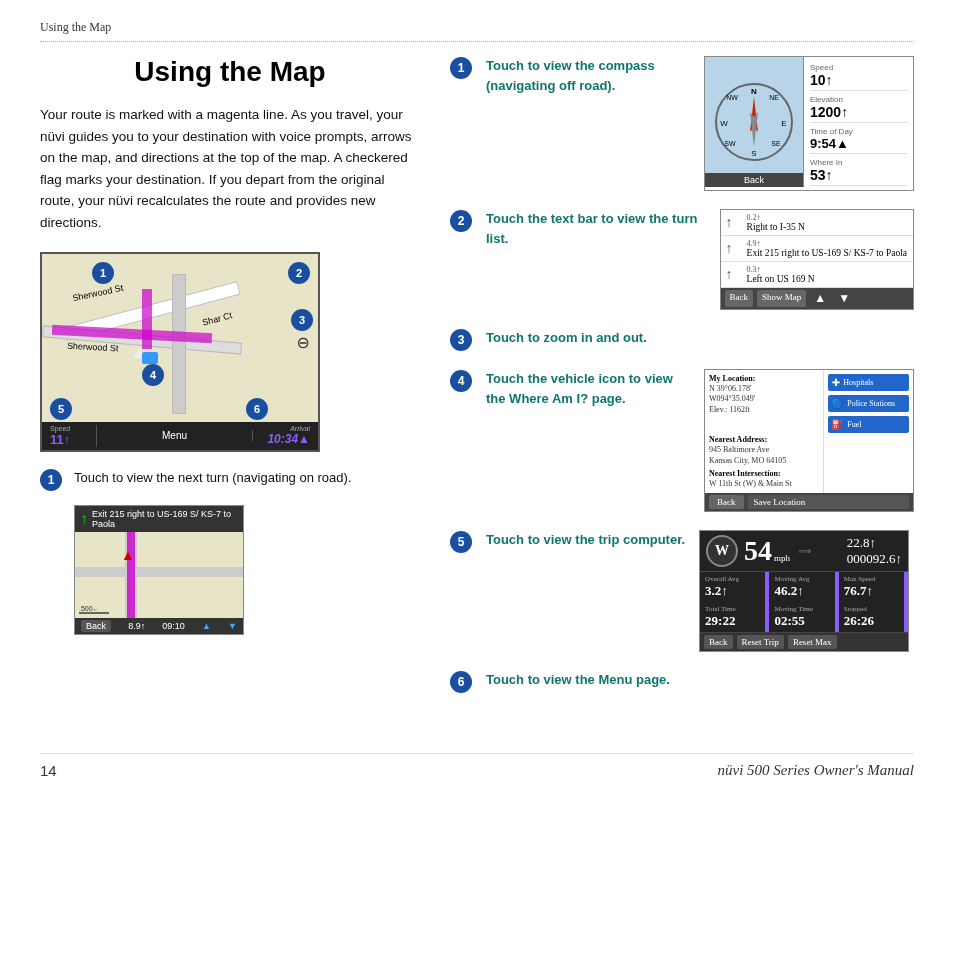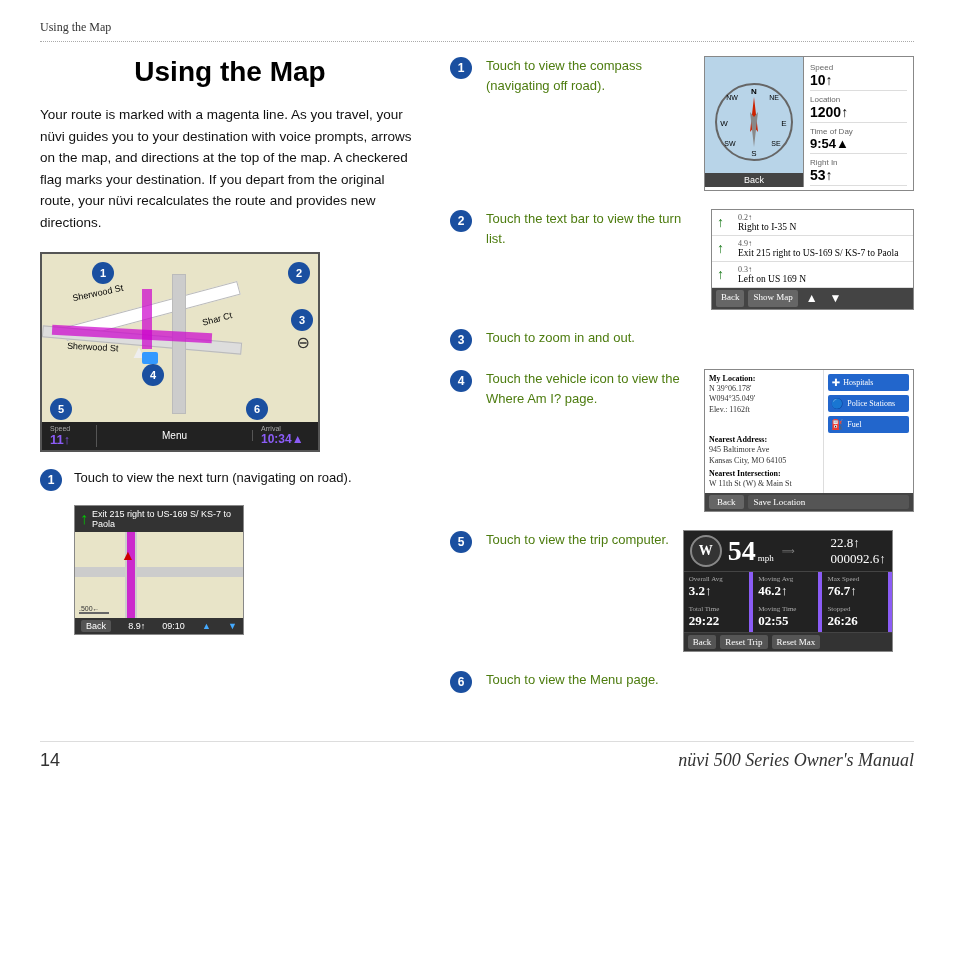--- a/index.html
+++ b/index.html
@@ -121,21 +121,22 @@
     .map-bottom-bar .menu-section {
       padding: 0 8px;
       border-right: 1px solid #555;
       flex: 1;
       text-align: center;
     }
 
     .map-bottom-bar .arrival-section {
       padding: 0 8px;
       min-width: 65px;
-      text-align: left;
+      text-align: right;
+      font-style: italic;
     }
 
     .map-speed-label {
       font-size: 7px;
       color: #aaa;
     }
 
     .map-speed-val {
       font-size: 13px;
       font-weight: bold;
@@ -178,22 +179,23 @@
       display: flex;
       gap: 14px;
       margin-bottom: 18px;
       align-items: flex-start;
     }
 
     .right-num-text {
       font-family: Arial, sans-serif;
       font-size: 13px;
       line-height: 1.5;
-      color: #4d7c0f;
+      color: #0f766e;
       min-width: 130px;
+      font-weight: bold;
     }
 
     
     .device-screen {
       border: 1px solid #888;
       background: #fff;
       font-family: Arial, sans-serif;
       font-size: 10px;
     }
 
@@ -491,25 +493,25 @@
     .nav-map-route-line {
       position: absolute;
       background: #cc00cc;
       opacity: 0.8;
     }
 
     .page-footer {
       display: flex;
       justify-content: space-between;
       align-items: center;
-      margin-top: 30px;
+      margin-top: 42px;
       border-top: 1px solid #ddd;
       padding-top: 8px;
       font-family: Arial, sans-serif;
-      font-size: 18px;
+      font-size: 15px;
       color: #333;
     }
 
     .footer-italic {
       font-style: italic;
       font-family: Georgia, serif;
     }
 
     
     .map-vehicle {
@@ -653,29 +655,29 @@
             </svg>
           </div>
           <div class="compass-back-btn">Back</div>
         </div>
         <div class="compass-right">
           <div class="compass-stat">
             <div class="compass-stat-label">Speed</div>
             <div class="compass-stat-value">10↑</div>
           </div>
           <div class="compass-stat">
-            <div class="compass-stat-label">Location</div>
+            <div class="compass-stat-label">Elevation</div>
             <div class="compass-stat-value">1200↑</div>
           </div>
           <div class="compass-stat">
             <div class="compass-stat-label">Time of Day</div>
             <div class="compass-stat-value" style="font-size:13px;">9:54▲</div>
           </div>
           <div class="compass-stat">
-            <div class="compass-stat-label">Right In</div>
+            <div class="compass-stat-label">Where In</div>
             <div class="compass-stat-value">53↑</div>
           </div>
         </div>
       </div>
     </div>
 
     <div class="right-num-item">
       <div class="num-circle">2</div>
       <div class="right-num-text">Touch the text bar to view the turn list.</div>
 

